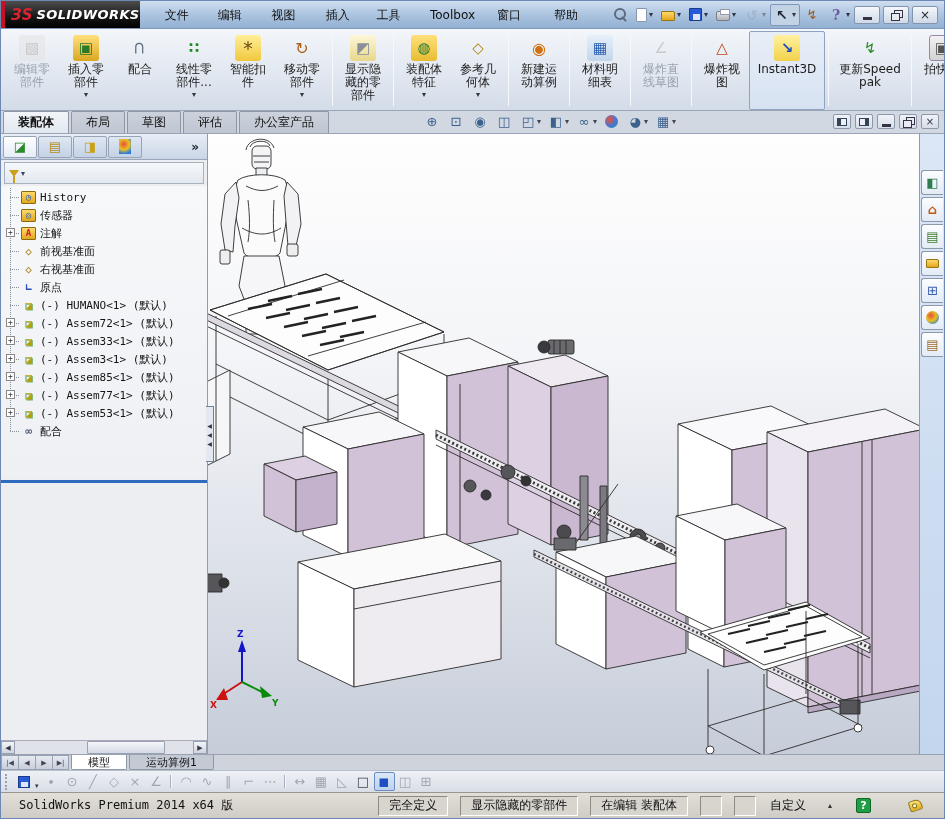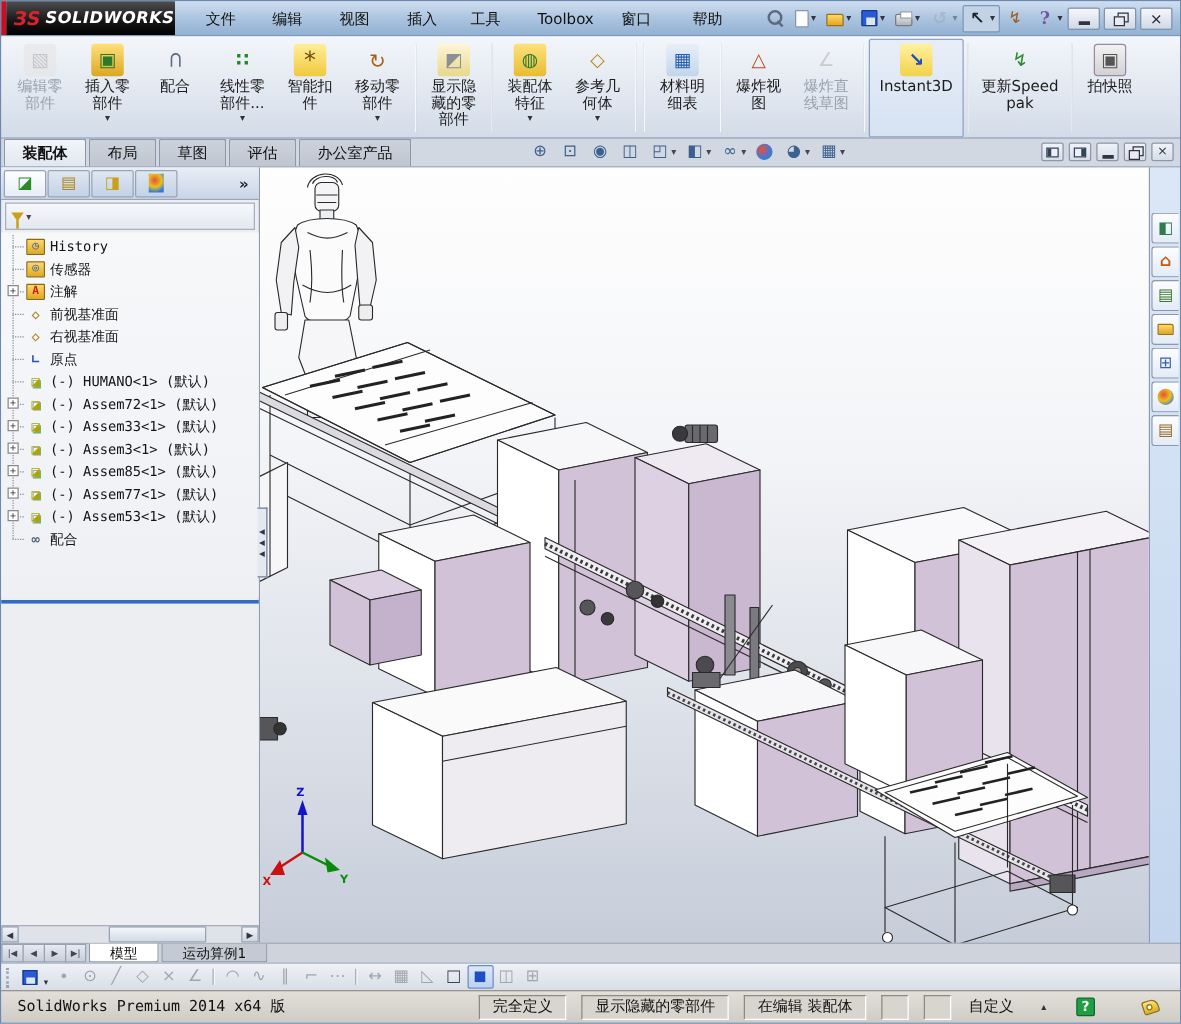--- a/index.html
+++ b/index.html
@@ -160,21 +160,21 @@
   .skbtn { width:21px; height:19px; display:flex; align-items:center; justify-content:center; font-size:13px; color:#3a4452; border:1px solid transparent; border-radius:2px; position:relative; }
   .skbtn.disabled { color:#a0a6b0; }
   .skbtn.active { background:linear-gradient(#dbe7f8,#bcd2ef); border-color:#6a8cc0; color:#1d4fc0; }
   .skbtn.sepafter { margin-right:9px; }
   .skbtn.sepafter::after { content:""; position:absolute; right:-6px; top:2px; bottom:2px; border-left:1px solid #a7b0bf; border-right:1px solid #f6f8fb; }
   .sk-save { width:12px; height:12px; background:#2a5bd7; border:1px solid #173a8a; position:relative; }
   .sk-save::after { content:""; position:absolute; left:2px; bottom:0; width:7px; height:5px; background:#dfe6f2; }
   .skcaret { font-size:7px; color:#334; margin:8px 2px 0 1px; }
 
   
-  .statusbar { height:26px; background:linear-gradient(#e2dfd9,#cfccc5); border-top:1px solid #9a968e; display:flex; align-items:center; font-size:12px; padding:0 9px; }
+  .statusbar { height:26px; background:linear-gradient(#e2dfd9,#cfccc5); border-top:1px solid #9a968e; display:flex; align-items:center; font-size:12px; padding:0 14px; }
   .status-left { padding:0 4px; font-family:"DejaVu Sans Mono", monospace; font-size:12px; }
   .scells { margin-left:auto; display:flex; align-items:center; height:20px; }
   .scell { padding:1px 10px; height:20px; display:flex; align-items:center; border:1px solid; border-color:#8e8a82 #fff #fff #8e8a82; margin-left:12px; background:#d8d5cf; white-space:nowrap; }
   .custom { display:flex; align-items:center; padding:0 14px;justify-content:center; }
   .ccaret { font-size:8px; color:#333; margin-left:22px; }
   .helpbadge { width:15px; height:15px; background:#1f9e43; border:1px solid #11672a; border-radius:2px; color:#fff; font-weight:bold; font-size:11px; display:flex; align-items:center; justify-content:center; margin:0 14px 0 10px; }
   .tagicon { width:13px; height:11px; background:linear-gradient(#ffe27a,#e0ae1c); border:1px solid #8a7410; border-radius:2px 6px 2px 2px; position:relative; margin:0 8px 0 24px; transform:rotate(-18deg); }
   .tagicon::after { content:""; position:absolute; left:2px; top:2px; width:3px; height:3px; border-radius:50%; background:#fff; border:1px solid #8a7410; }
 </style>
 </head>
@@ -333,48 +333,53 @@
       <div class="cm-wrap">
         <div class="cm-btn">
           <span class="cm-ico ic-refgeo"></span>
           <span class="cm-lbl">参考几何体</span>
           <span class="cm-caret">▾</span>
         </div>
         <span class="cm-sep"></span>
       </div>
 
       <div class="cm-wrap">
+        <div class="cm-btn">
+          <span class="cm-ico ic-motion"></span>
+          <span class="cm-lbl">新建运动算例</span>
+
+        </div>
         <span class="cm-sep"></span>
       </div>
 
       <div class="cm-wrap">
         <div class="cm-btn">
           <span class="cm-ico ic-bom"></span>
           <span class="cm-lbl">材料明细表</span>
 
         </div>
         <span class="cm-sep"></span>
-      </div>
-
-      <div class="cm-wrap">
-        <div class="cm-btn">
-          <span class="cm-ico ic-exploded"></span>
-          <span class="cm-lbl">爆炸视图</span>
-
-        </div>
-
       </div>
 
       <div class="cm-wrap">
         <div class="cm-btn disabled">
           <span class="cm-ico ic-explodeline"></span>
           <span class="cm-lbl">爆炸直线草图</span>
 
         </div>
         <span class="cm-sep"></span>
+      </div>
+
+      <div class="cm-wrap">
+        <div class="cm-btn">
+          <span class="cm-ico ic-exploded"></span>
+          <span class="cm-lbl">爆炸视图</span>
+
+        </div>
+
       </div>
 
       <div class="cm-wrap">
         <div class="cm-btn active wide">
           <span class="cm-ico ic-instant3d"></span>
           <span class="cm-lbl">Instant3D</span>
 
         </div>
         <span class="cm-sep"></span>
       </div>

